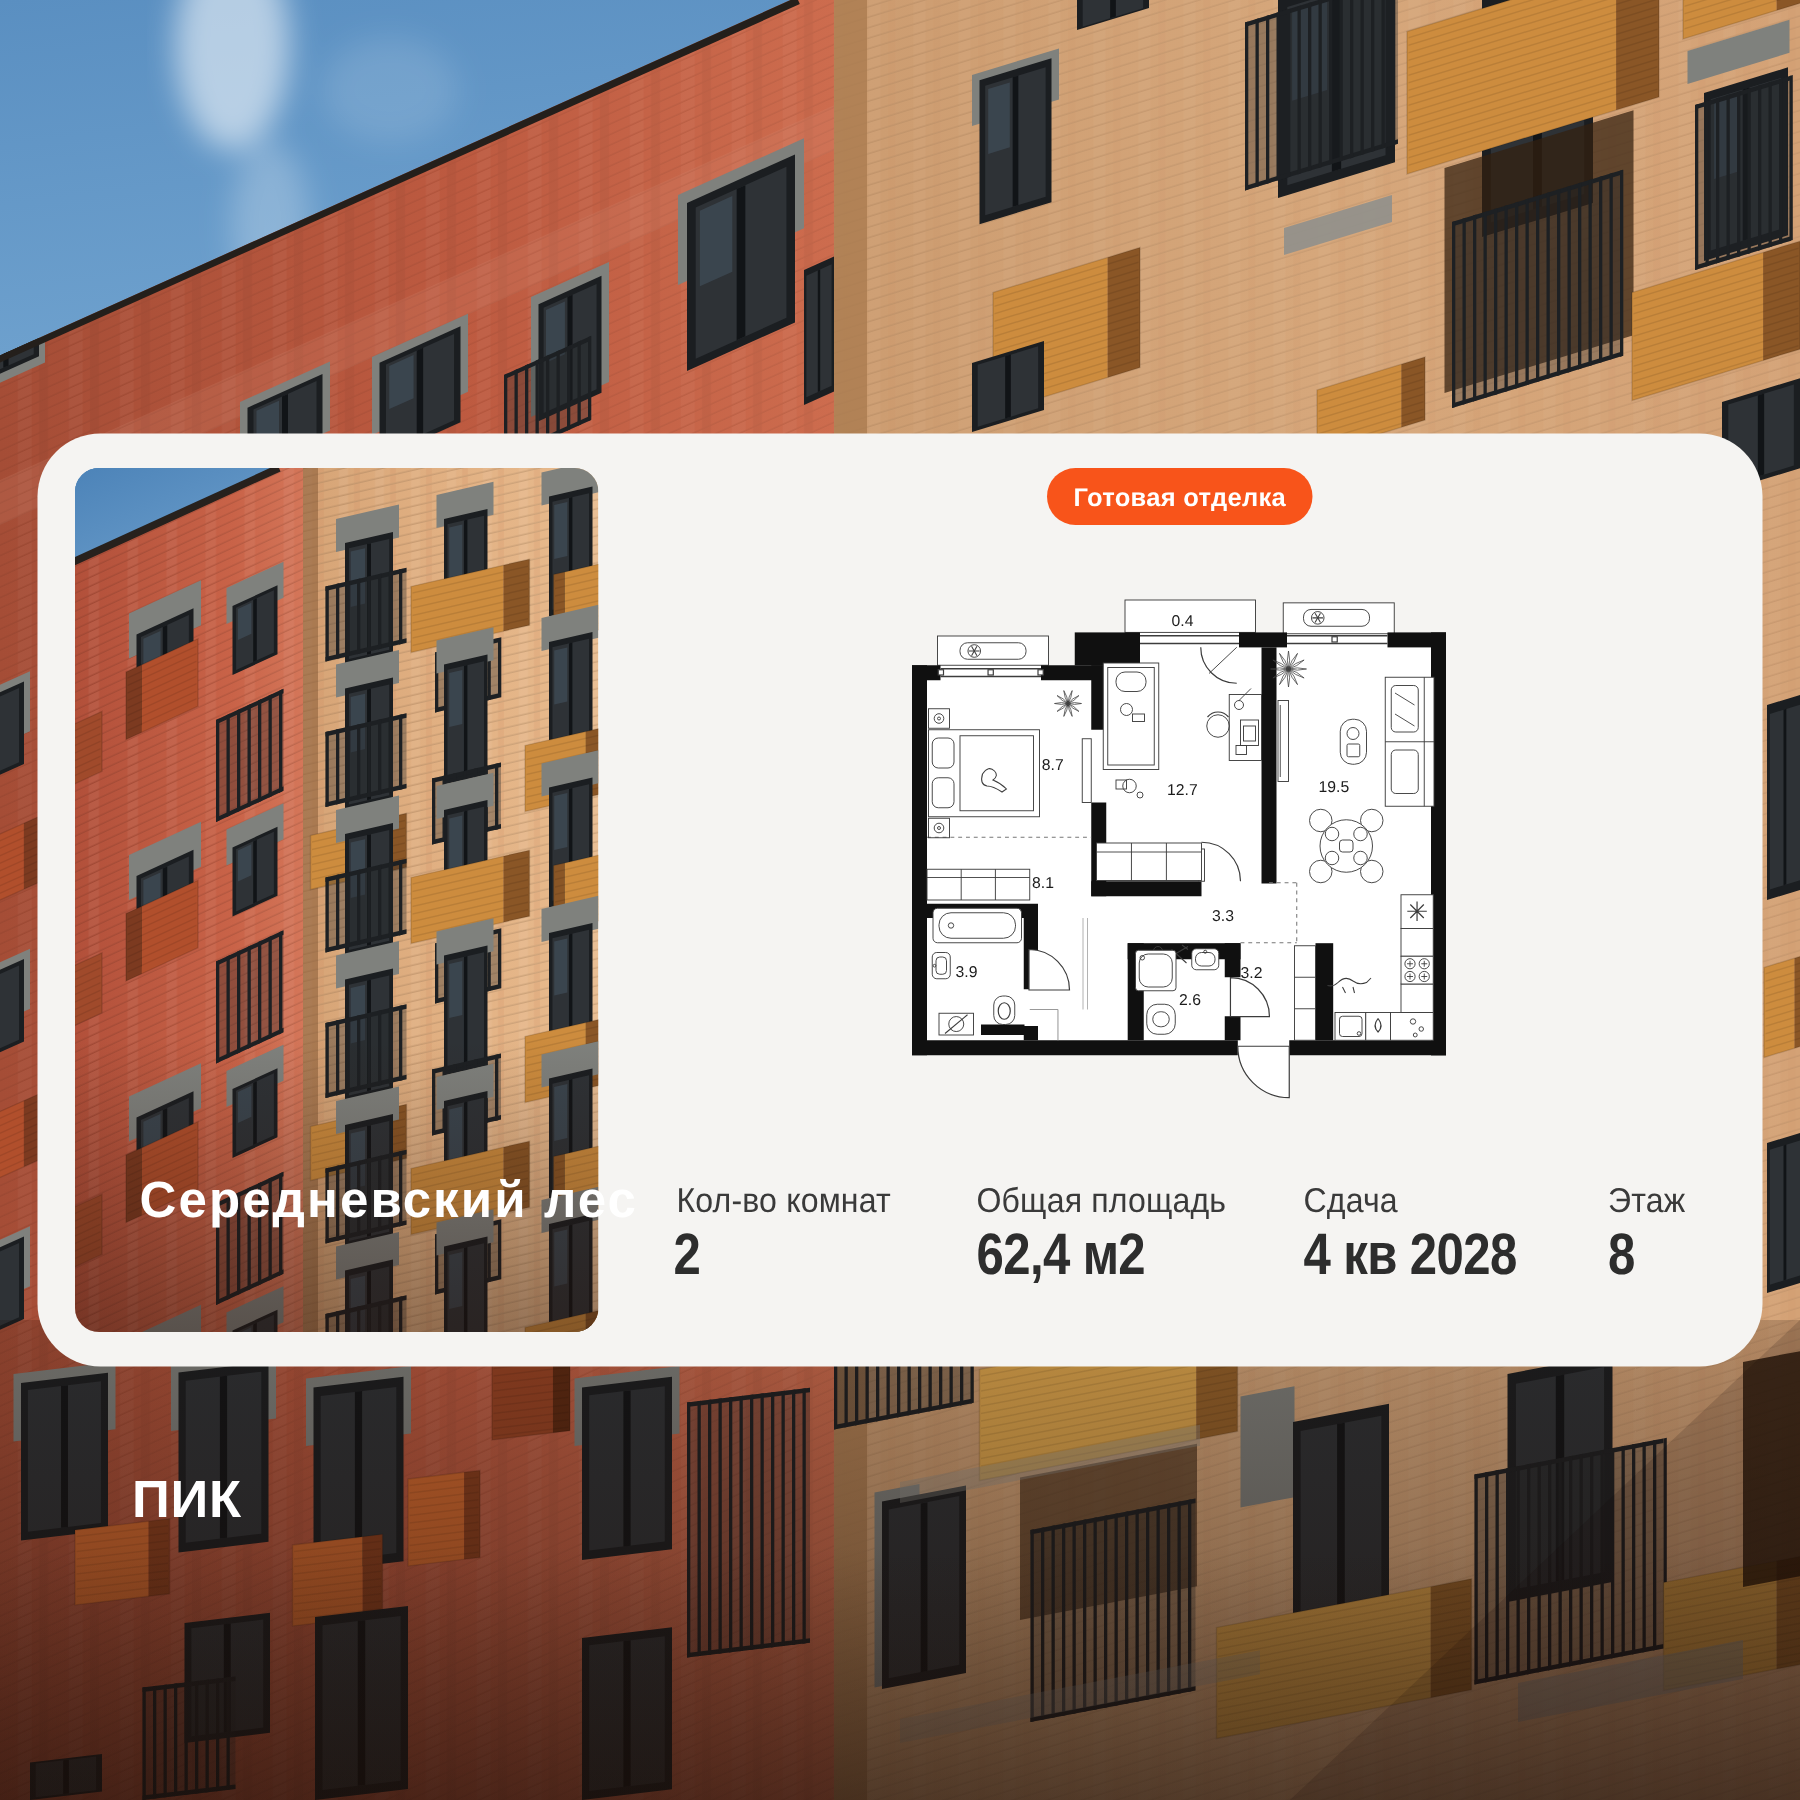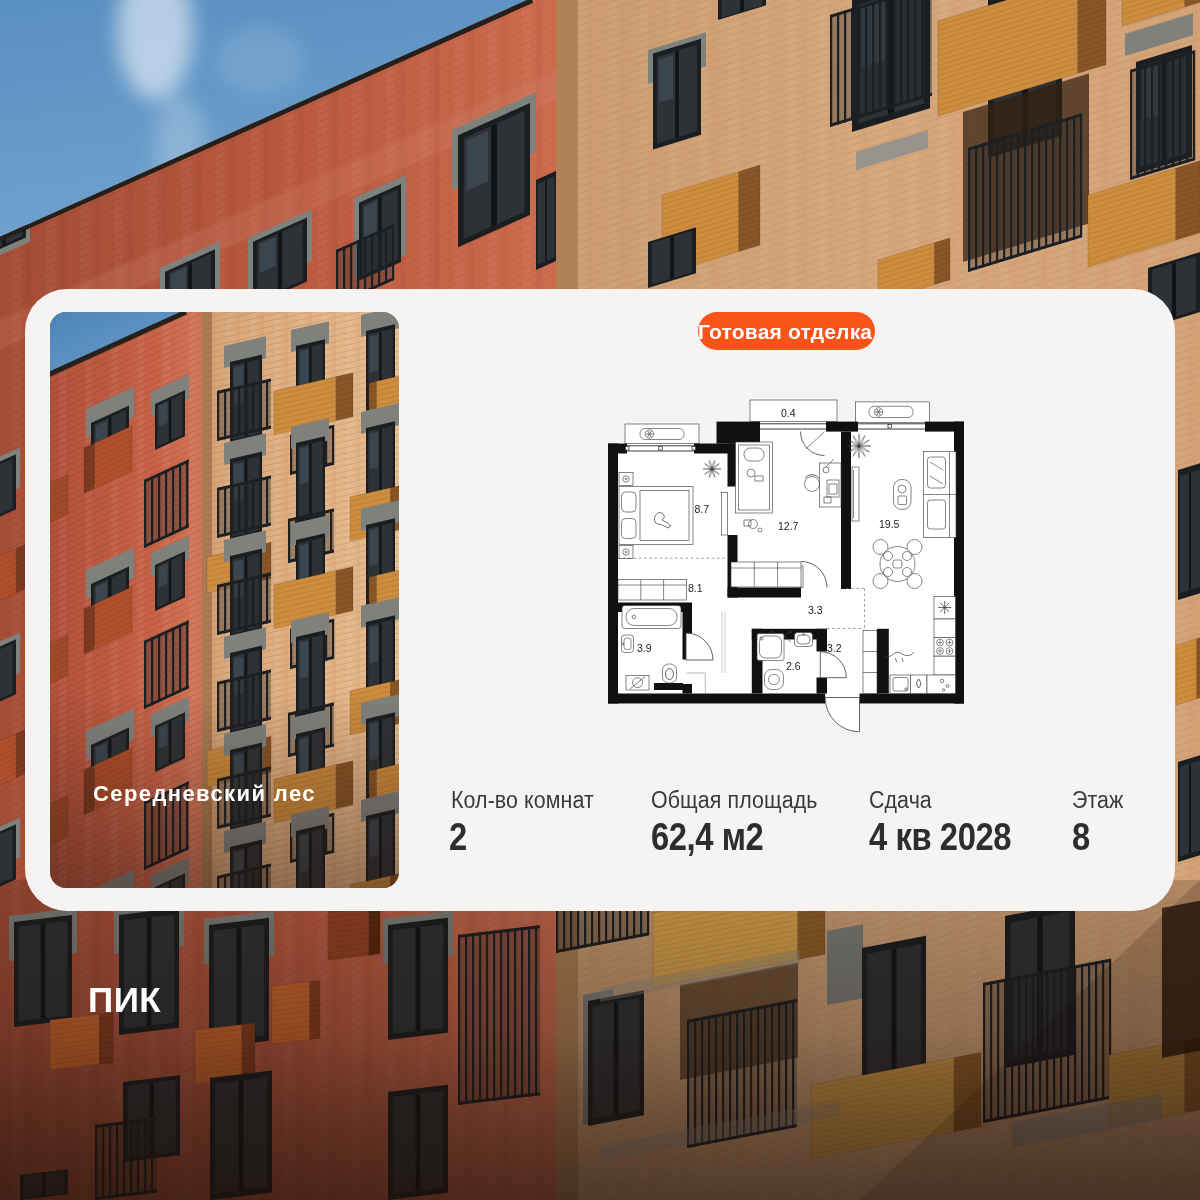--- a/index.html
+++ b/index.html
@@ -1,21 +1,21 @@
 <!DOCTYPE html>
 <html><head>
 <meta charset="utf-8">
 <style>
 html,body{margin:0;padding:0;width:1200px;height:1200px;overflow:hidden;background:#c05a3e;font-family:"Liberation Sans",sans-serif;}
 #stage{position:relative;width:1200px;height:1200px;}
 #bg{position:absolute;left:0;top:0;}
 #card{position:absolute;left:25px;top:289px;width:1150px;height:622px;background:#f5f4f2;border-radius:42px;}
 #photo{position:absolute;left:50px;top:312px;width:349px;height:576px;}
-#ptitle{position:absolute;left:93px;top:781px;color:#fff;font-size:22px;font-weight:bold;letter-spacing:1.4px;}
-#badge{position:absolute;left:698px;top:312px;width:177px;height:38px;background:#f8541a;border-radius:19px;color:#fff;font-weight:bold;font-size:21px;text-align:left;line-height:39px;letter-spacing:0.2px;}
+#ptitle{position:absolute;left:93px;top:781px;color:#fff;font-size:34px;font-weight:bold;letter-spacing:1.4px;}
+#badge{position:absolute;left:698px;top:312px;width:177px;height:38px;background:#f8541a;border-radius:19px;color:#fff;font-weight:bold;font-size:17px;text-align:center;line-height:39px;letter-spacing:0.2px;}
 #plan{position:absolute;left:598px;top:393px;}
 .lab{position:absolute;color:#3a3a3a;font-size:23px;letter-spacing:0.1px;transform:scaleX(0.93);transform-origin:0 0;}
 .val{position:absolute;color:#2d2d2d;font-size:39px;font-weight:bold;letter-spacing:-0.5px;transform:scaleX(0.84);transform-origin:0 0;}
 #pik{position:absolute;left:88px;top:980px;color:#fff;font-size:35px;font-weight:bold;letter-spacing:0.5px;}
 </style>
 </head>
 <body>
 <div id="stage">
 
 <svg id="bg" width="1200" height="1200" viewBox="0 0 1200 1200">

